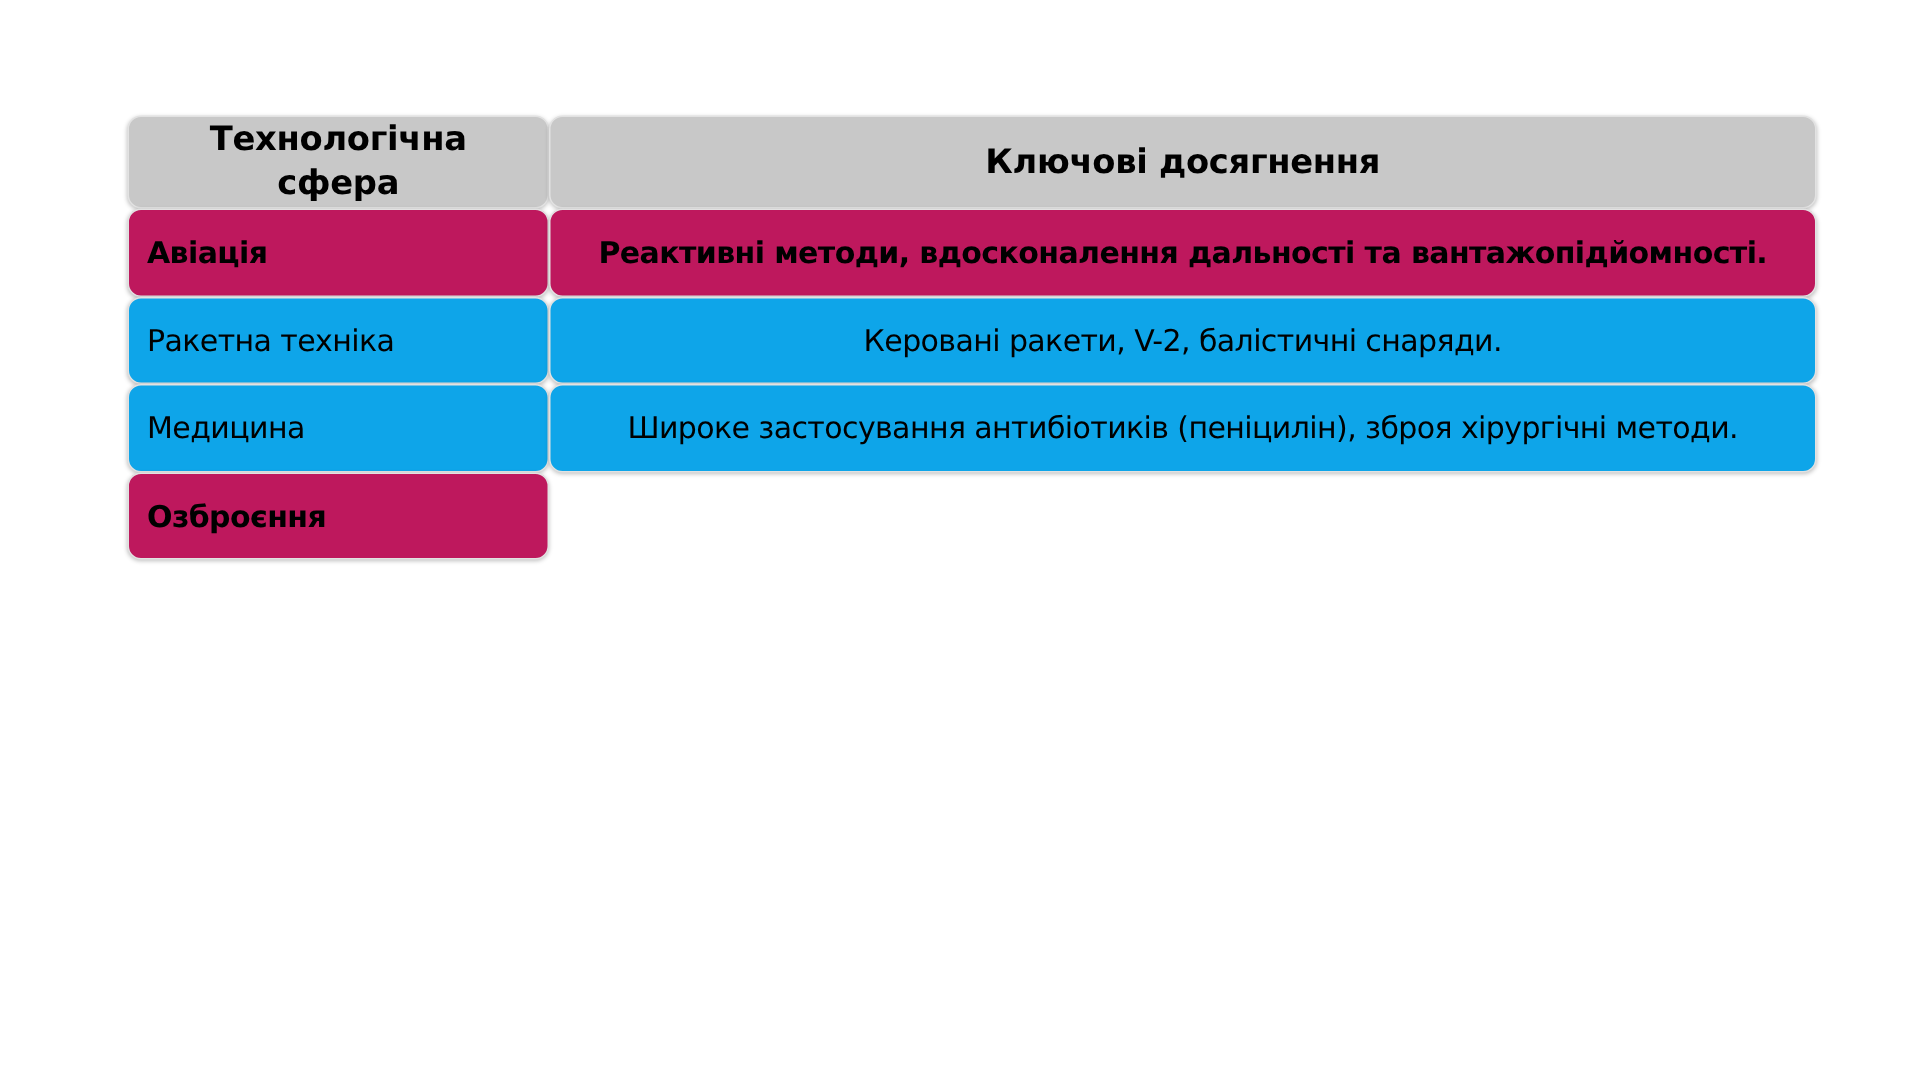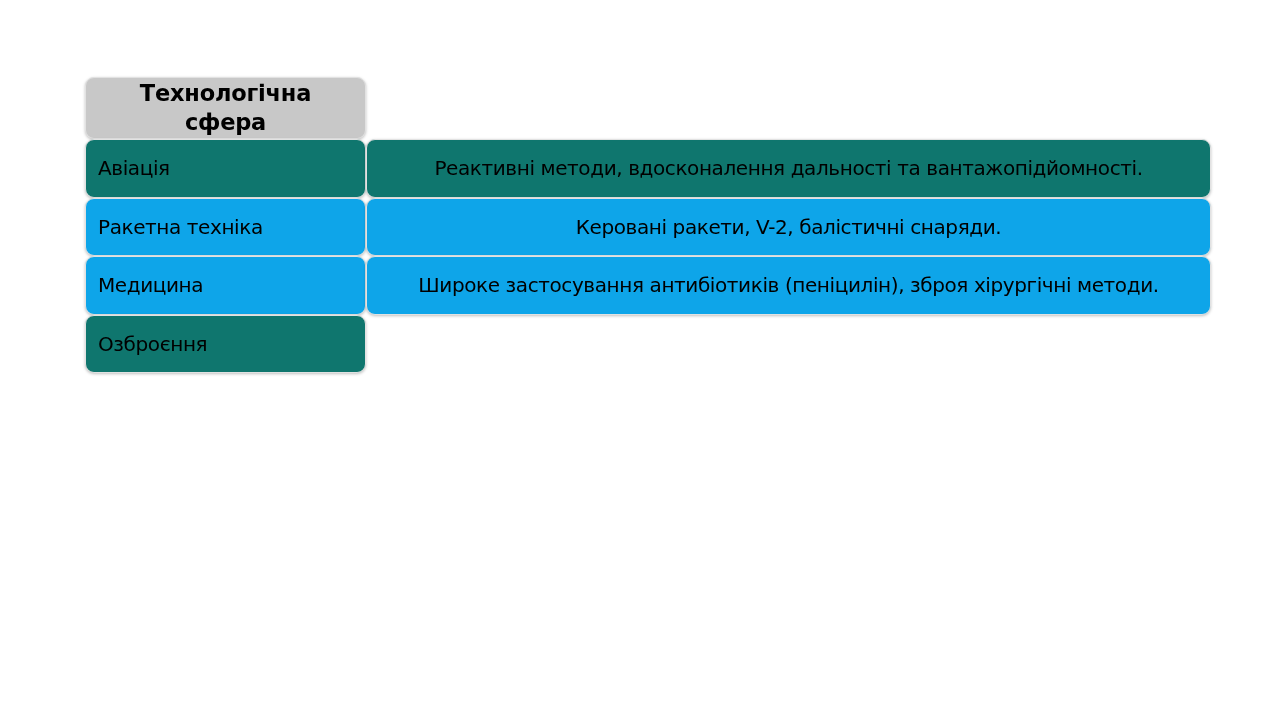--- a/index.html
+++ b/index.html
@@ -8,29 +8,30 @@
   .table { position: absolute; left: 85px; top: 77px; width: 1126px; }
   .row { display: flex; height: 58.5px; }
   .row.header { height: 62px; }
   .cell { box-sizing: border-box; border-radius: 9px; border: 1px solid #e2e2e2;
           box-shadow: 0 1px 3px rgba(0,0,0,0.25); display: flex; align-items: center; color: #000; }
   .c1 { width: 281px; padding-left: 12px; font-size: 20px; letter-spacing: -0.4px; }
   .c2 { width: 845px; justify-content: center; font-size: 20px; letter-spacing: -0.4px; }
   .header .cell { background: #c8c8c8; font-weight: bold; font-size: 22.5px; justify-content: center;
                   text-align: center; padding-left: 0; line-height: 29px; letter-spacing: -0.2px; }
   .header .c1 { padding: 0 40px; }
-  .light .cell { background: #0f766e; }
+  .light .cell { background: #be185d; font-weight: bold; }
   .dark .cell { background: #0ea5e9; }
 </style>
 </head>
 <body>
 
 <div class="table">
   <div class="row header">
     <div class="cell c1">Технологічна сфера</div>
+    <div class="cell c2">Ключові досягнення</div>
   </div>
   <div class="row light">
     <div class="cell c1">Авіація</div>
     <div class="cell c2">Реактивні методи, вдосконалення дальності та вантажопідйомності.</div>
   </div>
   <div class="row dark">
     <div class="cell c1">Ракетна техніка</div>
     <div class="cell c2">Керовані ракети, V-2, балістичні снаряди.</div>
   </div>
   <div class="row dark">

